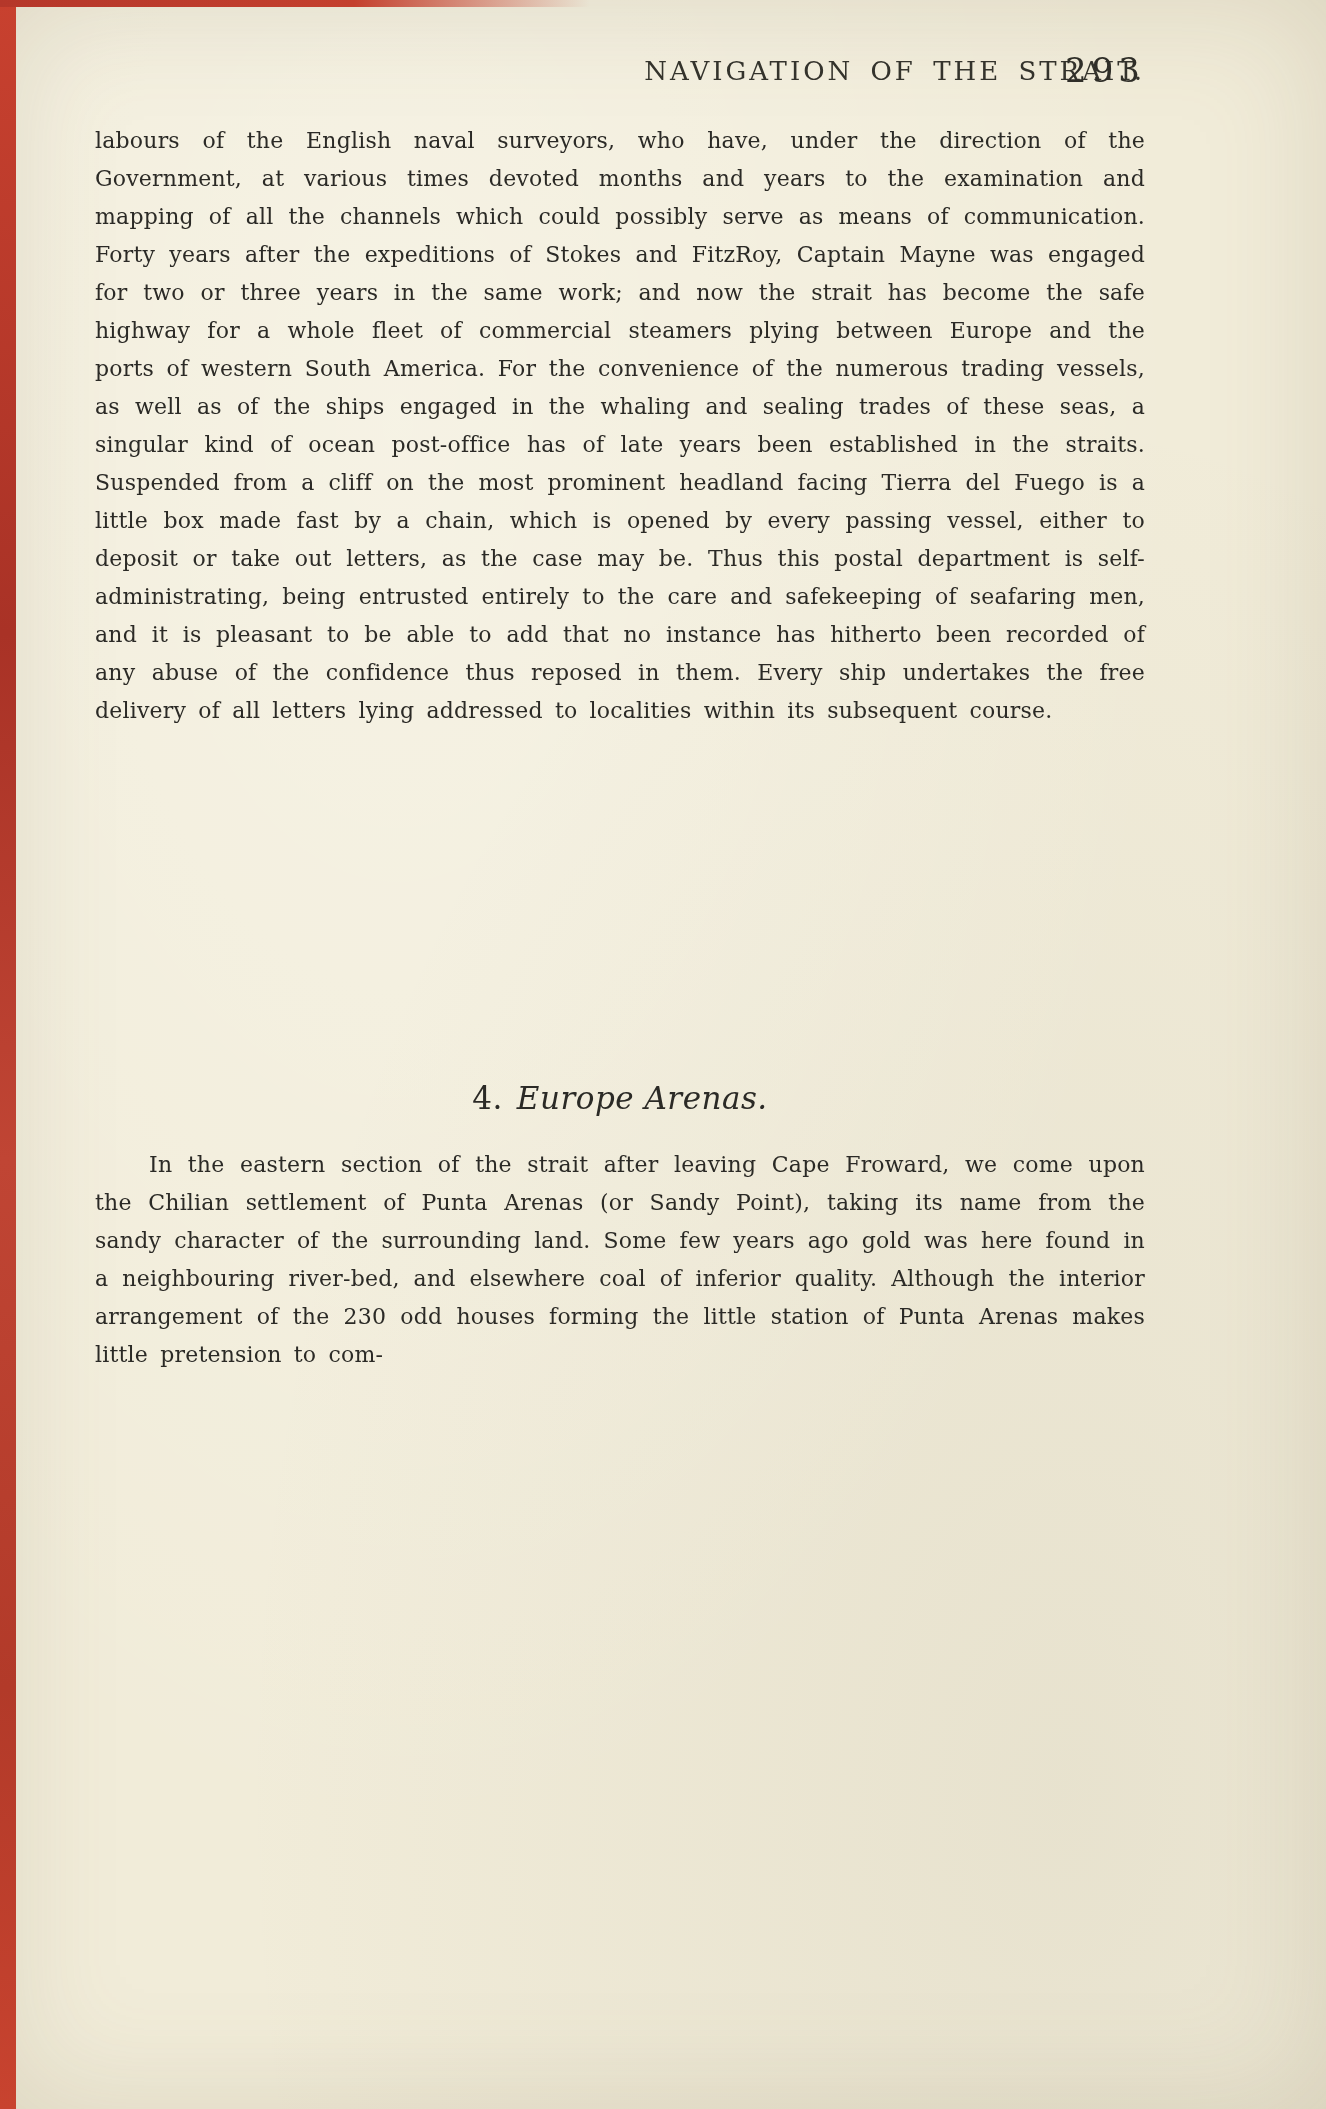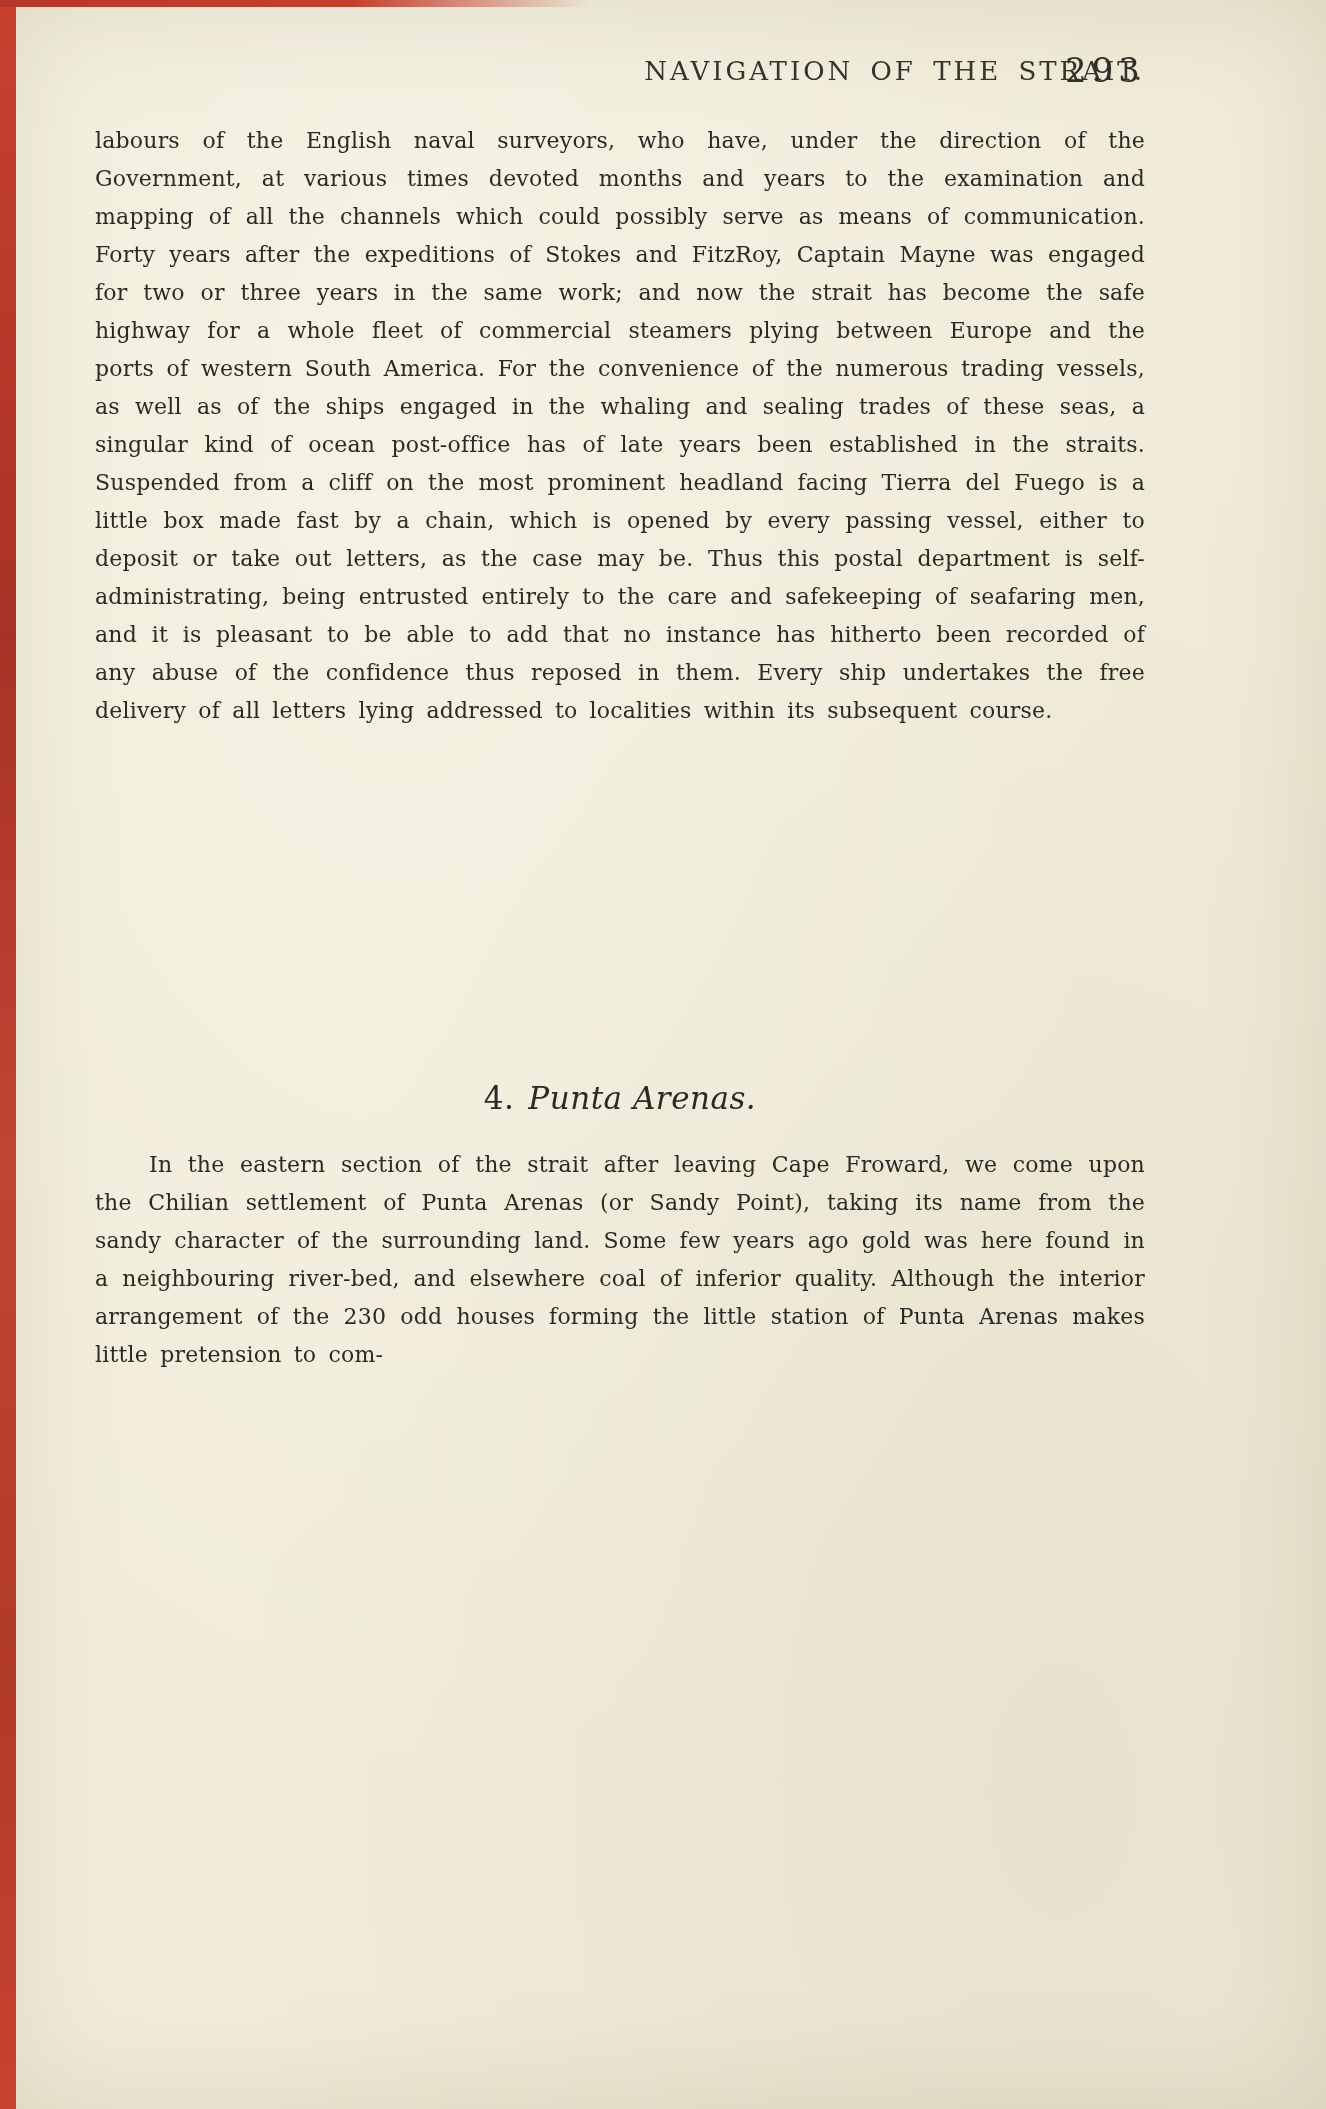--- a/index.html
+++ b/index.html
@@ -97,19 +97,19 @@
   <div class="content">
 
     <div class="header">
       <span class="running-head">NAVIGATION OF THE STRAIT.</span>
       <span class="folio">293</span>
     </div>
 
     <p class="body p1">labours of the English naval surveyors, who have, under the direction of the Government, at various times devoted months and years to the examination and mapping of all the channels which could possibly serve as means of communication.  Forty years after the expeditions of Stokes and FitzRoy, Captain Mayne was engaged for two or three years in the same work; and now the strait has become the safe highway for a whole fleet of commercial steamers plying between Europe and the ports of western South America.  For the convenience of the numerous trading vessels, as well as of the ships engaged in the whaling and sealing trades of these seas, a singular kind of ocean post-office has of late years been established in the straits. Suspended from a cliff on the most prominent headland facing Tierra del Fuego is a little box made fast by a chain, which is opened by every passing vessel, either to deposit or take out letters, as the case may be.  Thus this postal department is self-administrating, being entrusted entirely to the care and safekeeping of seafaring men, and it is pleasant to be able to add that no instance has hitherto been recorded of any abuse of the confidence thus reposed in them.  Every ship undertakes the free delivery of all letters lying addressed to localities within its subsequent course.</p>
 
     <h2 class="section">
-      <span class="num">4.</span><span class="ital">Punta Arenas.</span>
+      <span class="num">4.</span><span class="ital">Europe Arenas.</span>
     </h2>
 
     <p class="body p2">In the eastern section of the strait after leaving Cape Froward, we come upon the Chilian settlement of Punta Arenas (or Sandy Point), taking its name from the sandy character of the surrounding land.  Some few years ago gold was here found in a neighbouring river-bed, and elsewhere coal of inferior quality.  Although the interior arrangement of the 230 odd houses forming the little station of Punta Arenas makes little pretension to com-</p>
 
   </div>
 </div>
 
 </body></html>

